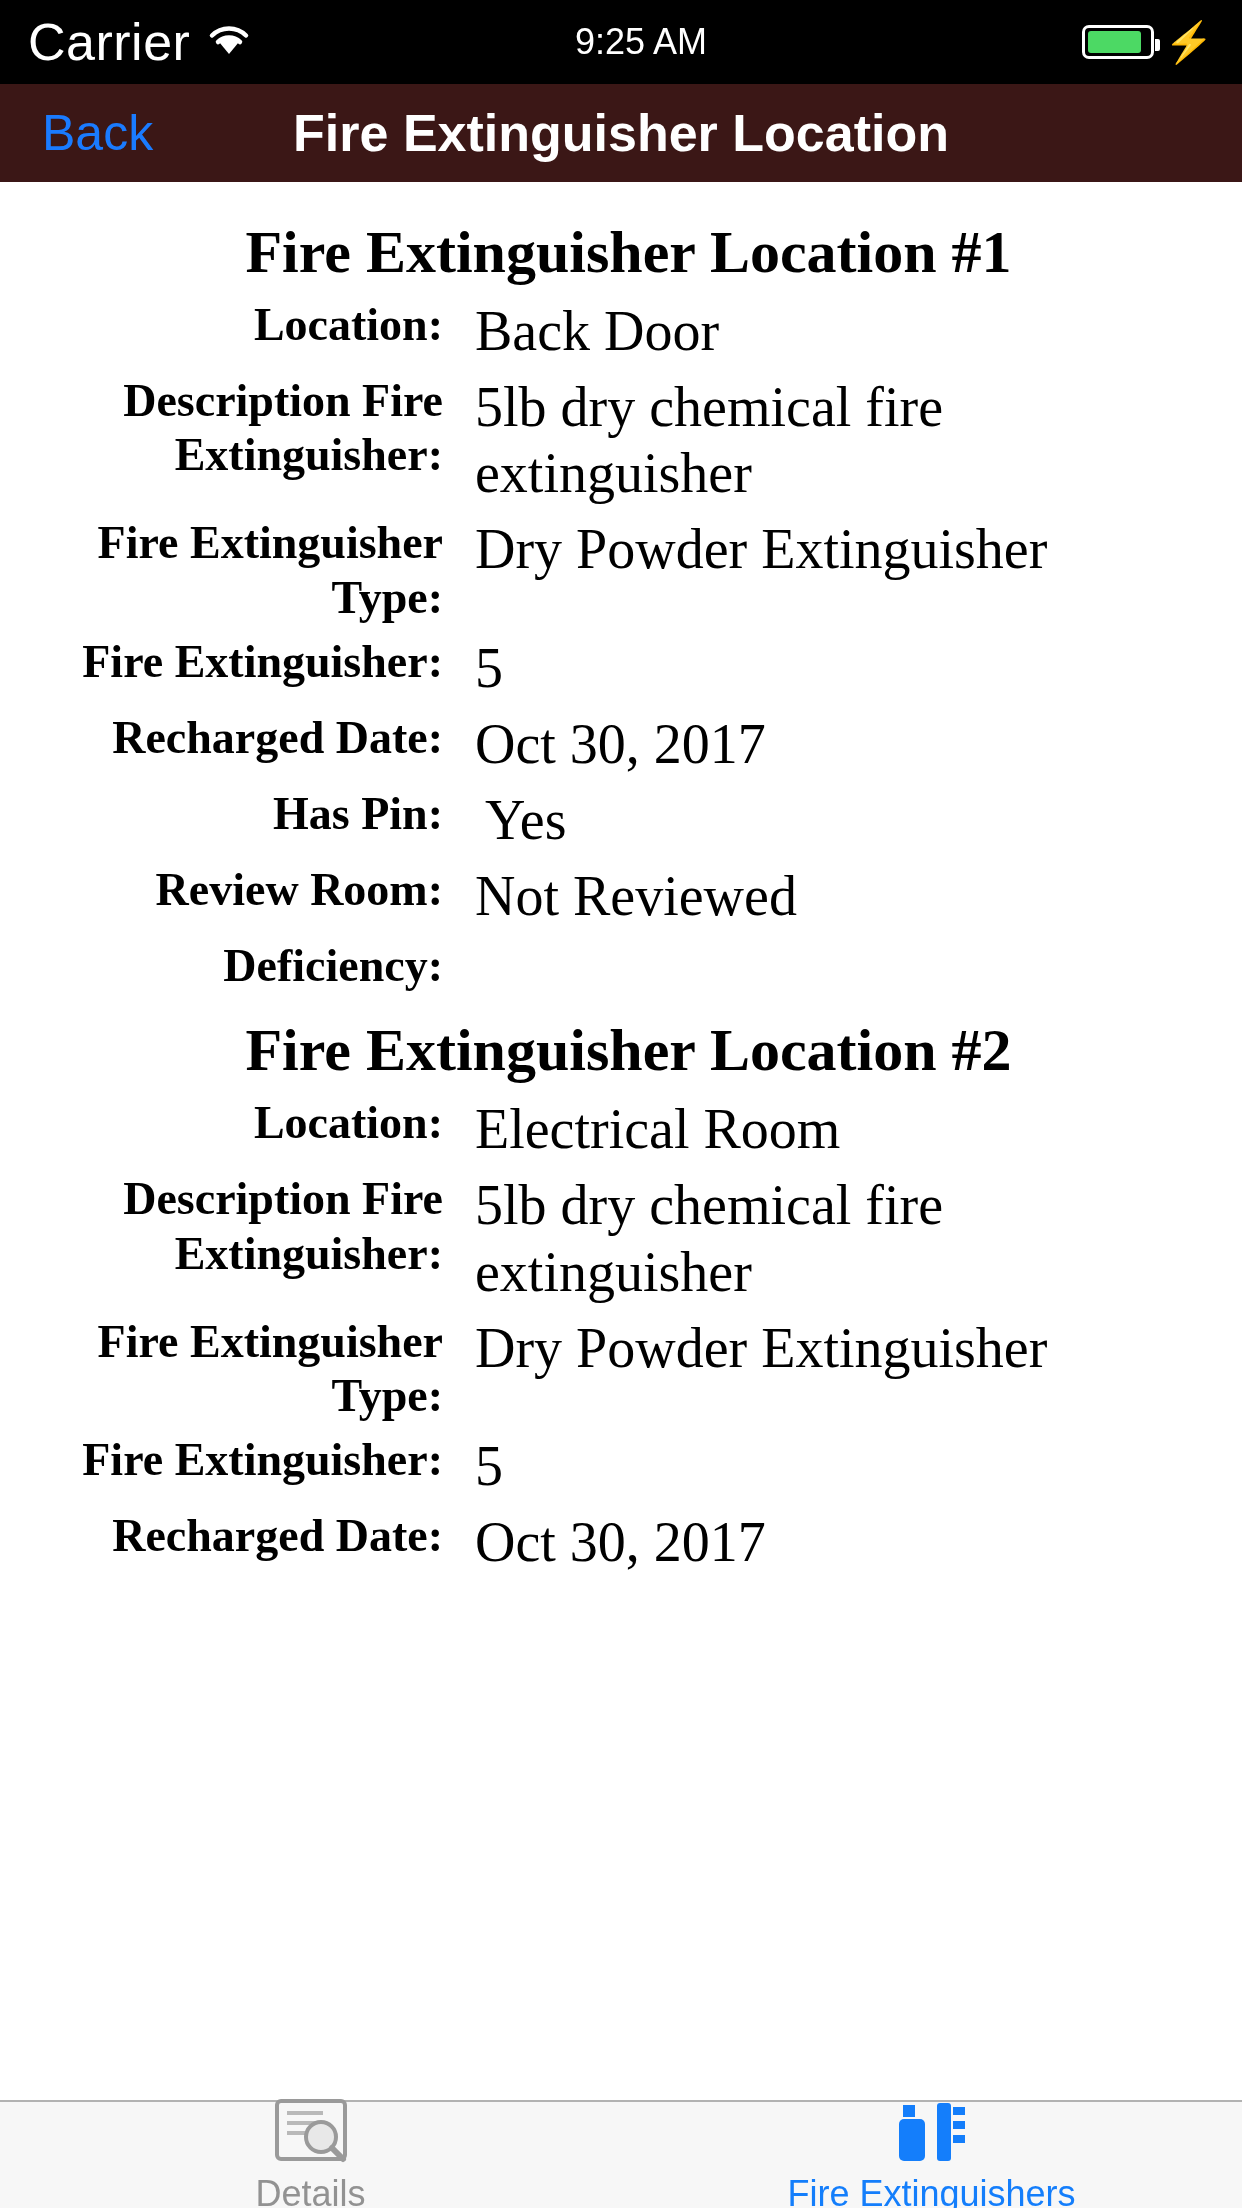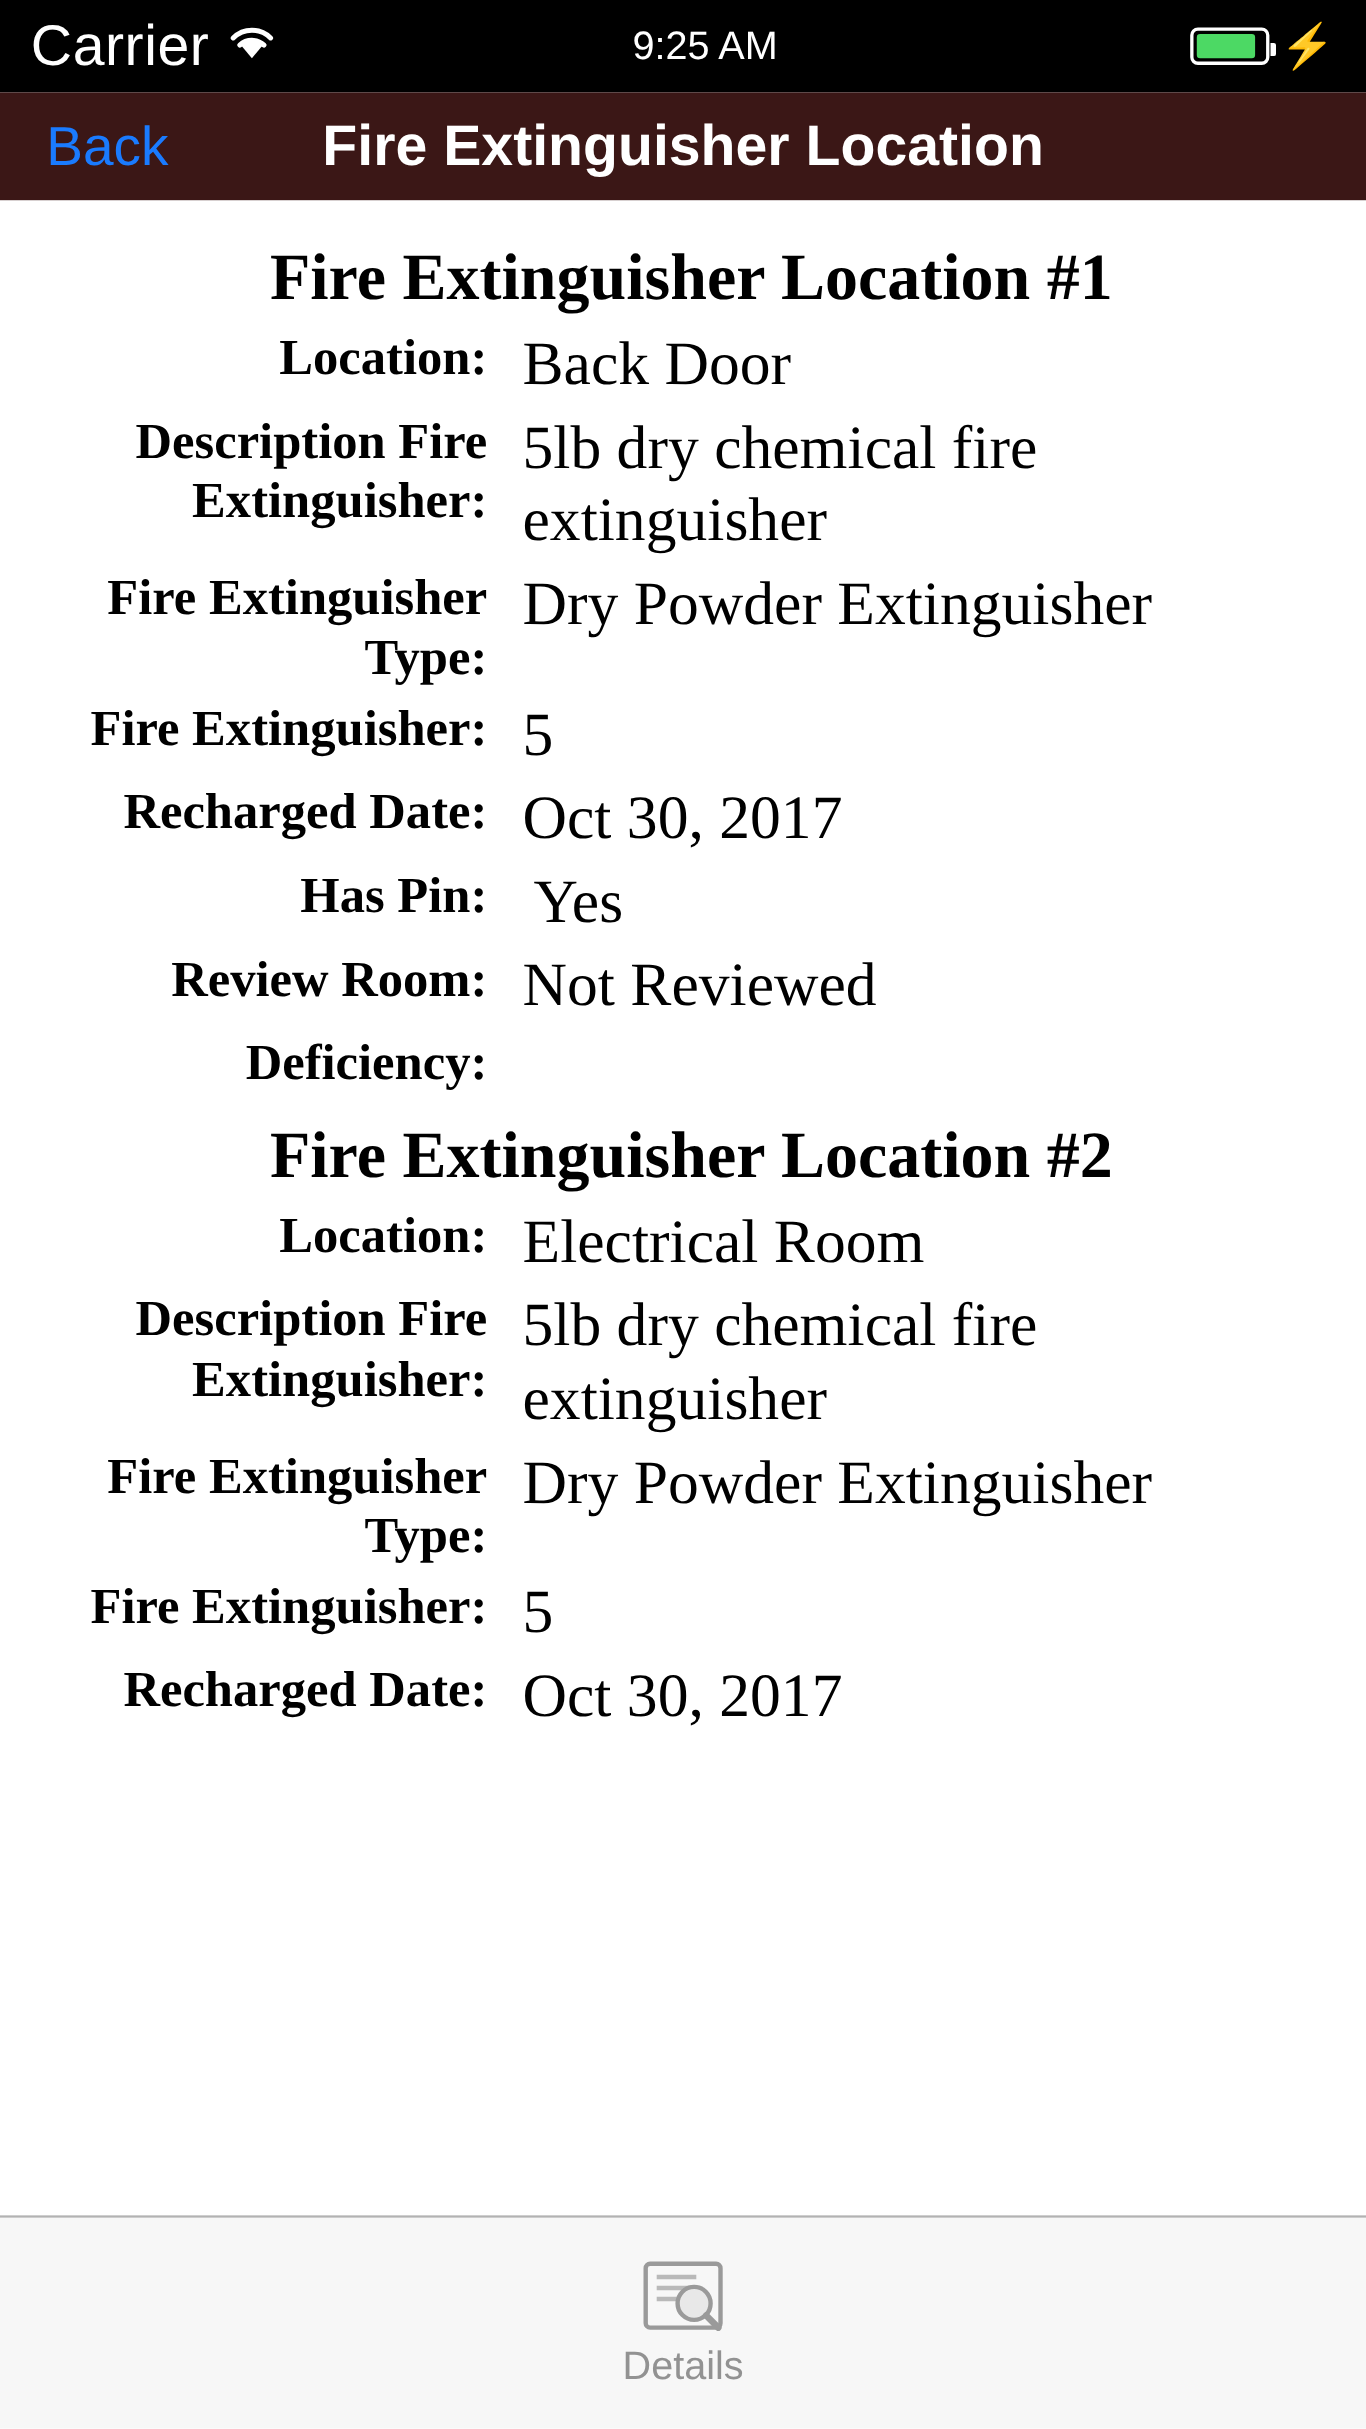--- a/index.html
+++ b/index.html
@@ -145,21 +145,21 @@
     font-size: 56px;
     line-height: 1.18;
     color: #000000;
   }
   .row.center-value .row-value {
     padding-left: 42px;
   }
 
   
   .tab-bar {
-    height: 194px;
+    height: 108px;
     background: #f7f7f7;
     border-top: 2px solid #b2b2b2;
     display: flex;
     flex: 0 0 auto;
   }
   .tab {
     flex: 1 1 50%;
     display: flex;
     flex-direction: column;
     align-items: center;
@@ -276,16 +276,29 @@
           <line x1="24" y1="18" x2="60" y2="18" stroke="#b9b9b9" stroke-width="4"></line>
           <line x1="24" y1="28" x2="60" y2="28" stroke="#b9b9b9" stroke-width="4"></line>
           <line x1="24" y1="38" x2="46" y2="38" stroke="#b9b9b9" stroke-width="4"></line>
           <circle cx="58" cy="42" r="15" fill="#e8e8e8" stroke="#9a9a9a" stroke-width="4"></circle>
           <line x1="69" y1="53" x2="80" y2="64" stroke="#9a9a9a" stroke-width="6" stroke-linecap="round"></line>
         </svg>
       </div>
       <div class="tab-label">Details</div>
     </div>
 
+    <div class="tab tab-active">
+      <div class="tab-icon">
+        <svg width="110" height="72" viewBox="0 0 110 72">
+          <rect x="26" y="10" width="12" height="12" fill="#147efb"></rect>
+          <rect x="22" y="24" width="26" height="42" rx="5" fill="#147efb"></rect>
+          <rect x="60" y="8" width="14" height="58" rx="3" fill="#147efb"></rect>
+          <rect x="76" y="12" width="12" height="8" fill="#147efb"></rect>
+          <rect x="76" y="26" width="12" height="8" fill="#147efb"></rect>
+          <rect x="76" y="40" width="12" height="8" fill="#147efb"></rect>
+        </svg>
+      </div>
+      <div class="tab-label">Fire Extinguishers</div>
+    </div>
 
   </div>
 
 </div>
 
 </body></html>

